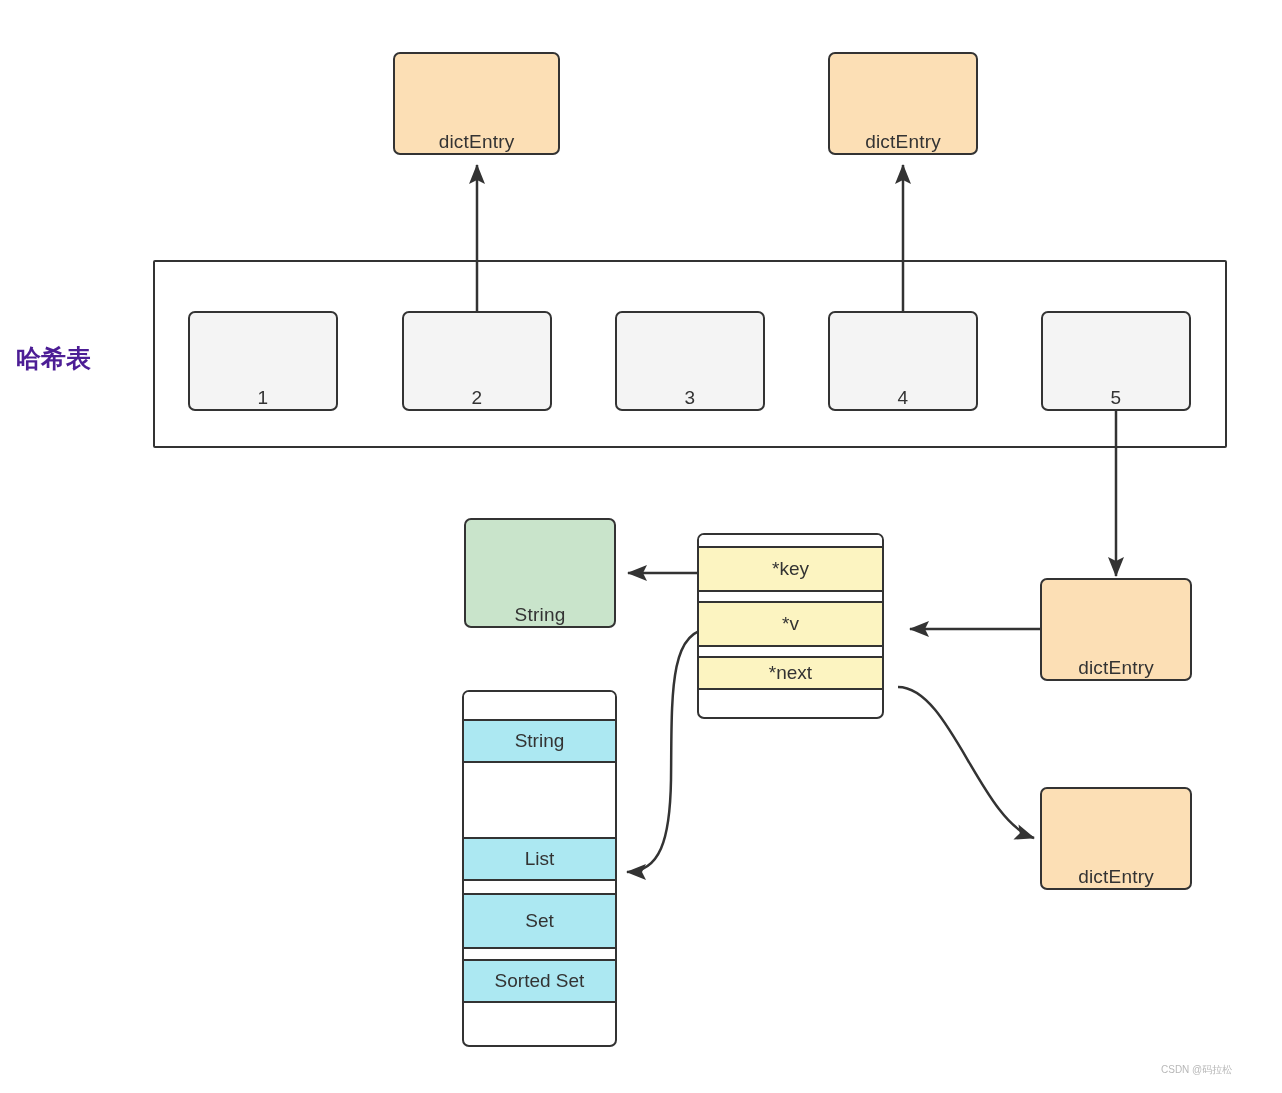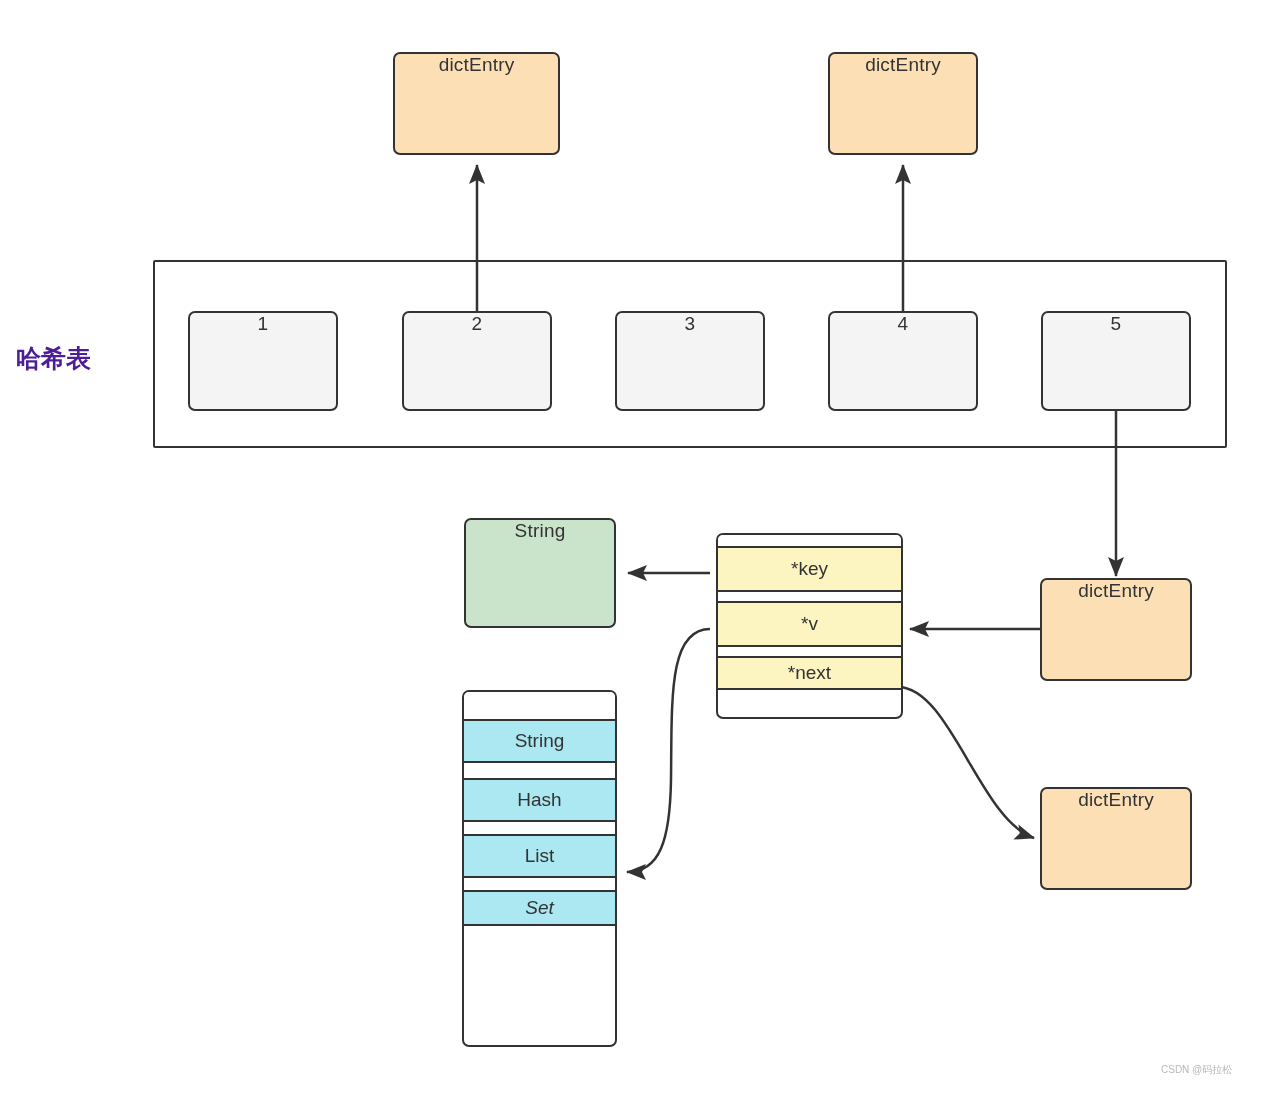--- a/index.html
+++ b/index.html
@@ -24,21 +24,21 @@
     width: 1282px;
     height: 1093px;
     pointer-events: none;
   }
 
   
   .node {
     position: absolute;
     box-sizing: border-box;
     display: flex;
-    align-items: flex-start;
+    align-items: flex-end;
     justify-content: center;
     border: 2.5px solid #333333;
     border-radius: 7px;
     color: #333333;
     font-size: 19px;
     letter-spacing: 0.2px;
     white-space: nowrap;
   }
 
   .node-orange { background: #fcdfb5; }
@@ -159,21 +159,21 @@
   </div>
 
   <div class="node node-grey" style="left:1041px; top:311px; width:150px; height:100px;">
     <span>5</span>
   </div>
 
   <div class="node node-green" style="left:464px; top:518px; width:152px; height:110px;">
     <span>String</span>
   </div>
 
-  <div class="stack" style="left:716px; top:533px; width:187px; height:186px;">
+  <div class="stack" style="left:697px; top:533px; width:187px; height:186px;">
     <div class="stack-pad" style="height:11px;"></div>
     <div class="stack-row row-yellow" style="height:46px;">
       <span>*key</span>
     </div>
     <div class="stack-gap" style="height:9px;"></div>
     <div class="stack-row row-yellow" style="height:46px;">
       <span>*v</span>
     </div>
     <div class="stack-gap" style="height:9px;"></div>
     <div class="stack-row row-yellow" style="height:34px;">
@@ -181,32 +181,32 @@
     </div>
     <div class="stack-pad" style="height:11px;"></div>
   </div>
 
   <div class="stack" style="left:462px; top:690px; width:155px; height:357px;">
     <div class="stack-pad" style="height:27px;"></div>
     <div class="stack-row row-cyan" style="height:44px;">
       <span>String</span>
     </div>
     <div class="stack-gap" style="height:15px;"></div>
+    <div class="stack-gap" style="height:12px;"></div>
+    <div class="stack-row row-cyan" style="height:44px;margin-top:47px;">
+      <span>List</span>
+    </div>
+    <div class="stack-gap" style="height:12px;"></div>
+    <div class="stack-row row-cyan" style="height:56px;">
+      <span>Set</span>
+    </div>
+    <div class="stack-gap" style="height:10px;"></div>
     <div class="stack-row row-cyan" style="height:44px;">
-      <span>Hash</span>
-    </div>
-    <div class="stack-gap" style="height:12px;"></div>
-    <div class="stack-row row-cyan" style="height:44px;">
-      <span>List</span>
-    </div>
-    <div class="stack-gap" style="height:12px;"></div>
-    <div class="stack-row row-cyan" style="height:36px;font-style:italic;">
-      <span>Set</span>
-    </div>
-    <div class="stack-gap" style="height:10px;"></div>
+      <span>Sorted Set</span>
+    </div>
     <div class="stack-pad" style="height:27px;"></div>
   </div>
 
   <div class="node node-orange" style="left:1040px; top:578px; width:152px; height:103px;">
     <span>dictEntry</span>
   </div>
 
   <div class="node node-orange" style="left:1040px; top:787px; width:152px; height:103px;">
     <span>dictEntry</span>
   </div>

